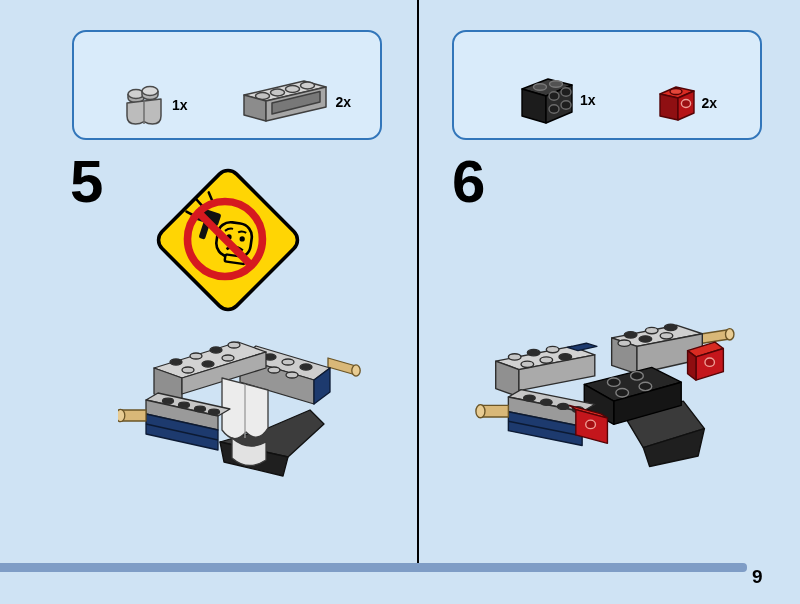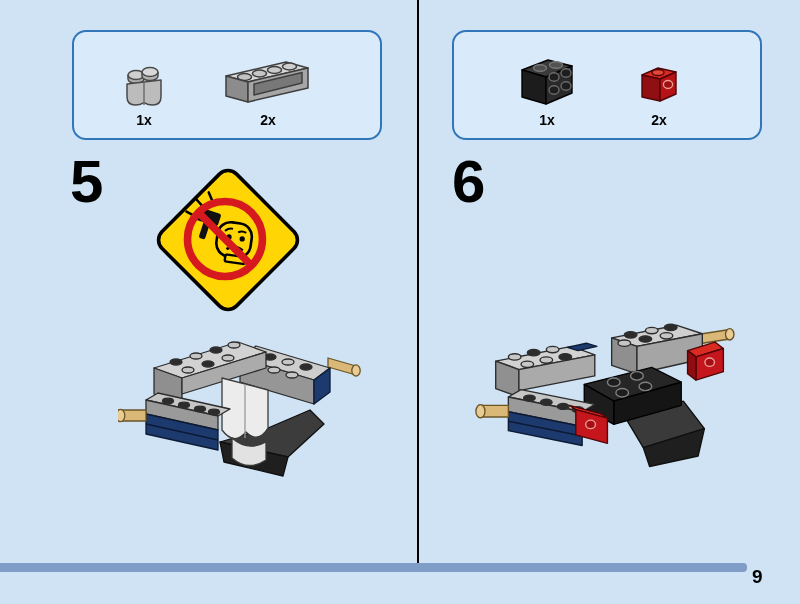--- a/index.html
+++ b/index.html
@@ -10,21 +10,21 @@
   }
   .page{position:absolute;inset:0;}
   .divider{position:absolute;left:417px;top:0;width:2px;height:563px;background:#000;}
   .parts-box{
     position:absolute;top:30px;width:310px;height:110px;box-sizing:border-box;
     background:#d9ebfa;border:2.5px solid #3276ba;border-radius:14px;
     display:flex;align-items:flex-end;padding:0 0 9px 44px;gap:50px;
   }
   .parts-box.step5{left:72px;}
   .parts-box.step6{left:452px;padding-left:62px;gap:58px;}
-  .part{display:flex;flex-direction:column;align-items:center;gap:2px;}
+  .part{display:flex;flex-direction:row;align-items:center;gap:2px;}
   .count{font-size:14px;font-weight:bold;line-height:1.2;}
   .step-number{position:absolute;font-size:60px;font-weight:bold;line-height:1;}
   .step-number.n5{left:70px;top:152px;}
   .step-number.n6{left:452px;top:152px;}
   .warning{position:absolute;left:148px;top:160px;}
   .assembly5{position:absolute;left:118px;top:300px;}
   .assembly6{position:absolute;left:466px;top:300px;}
   .bottom-bar{
     position:absolute;left:0;top:563px;width:747px;height:9px;
     background:#7f9dc6;border-radius:0 4px 4px 0;

